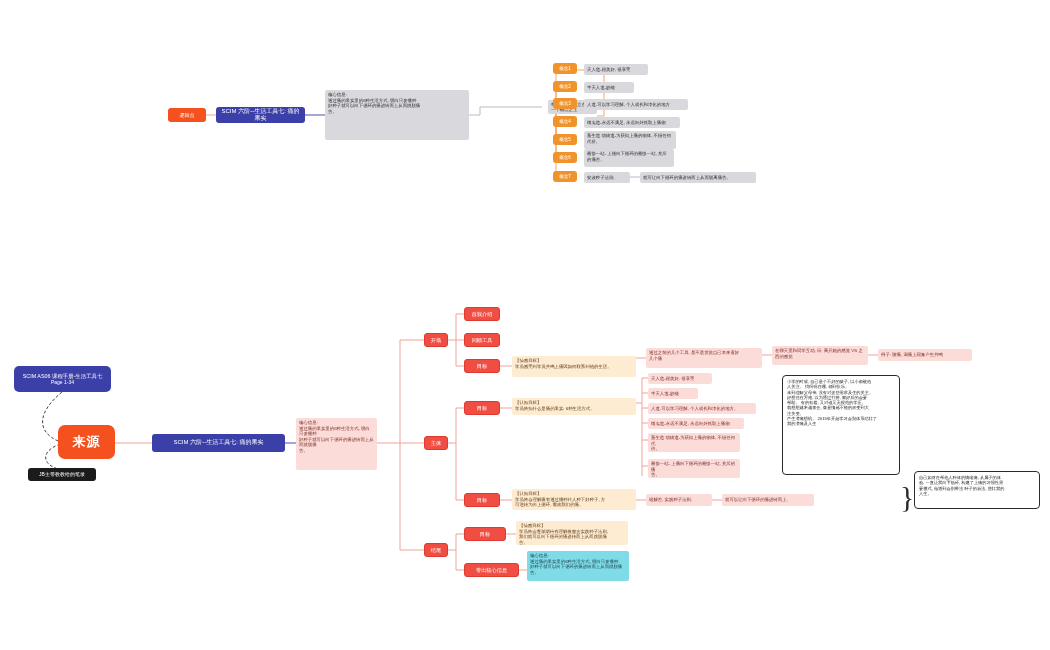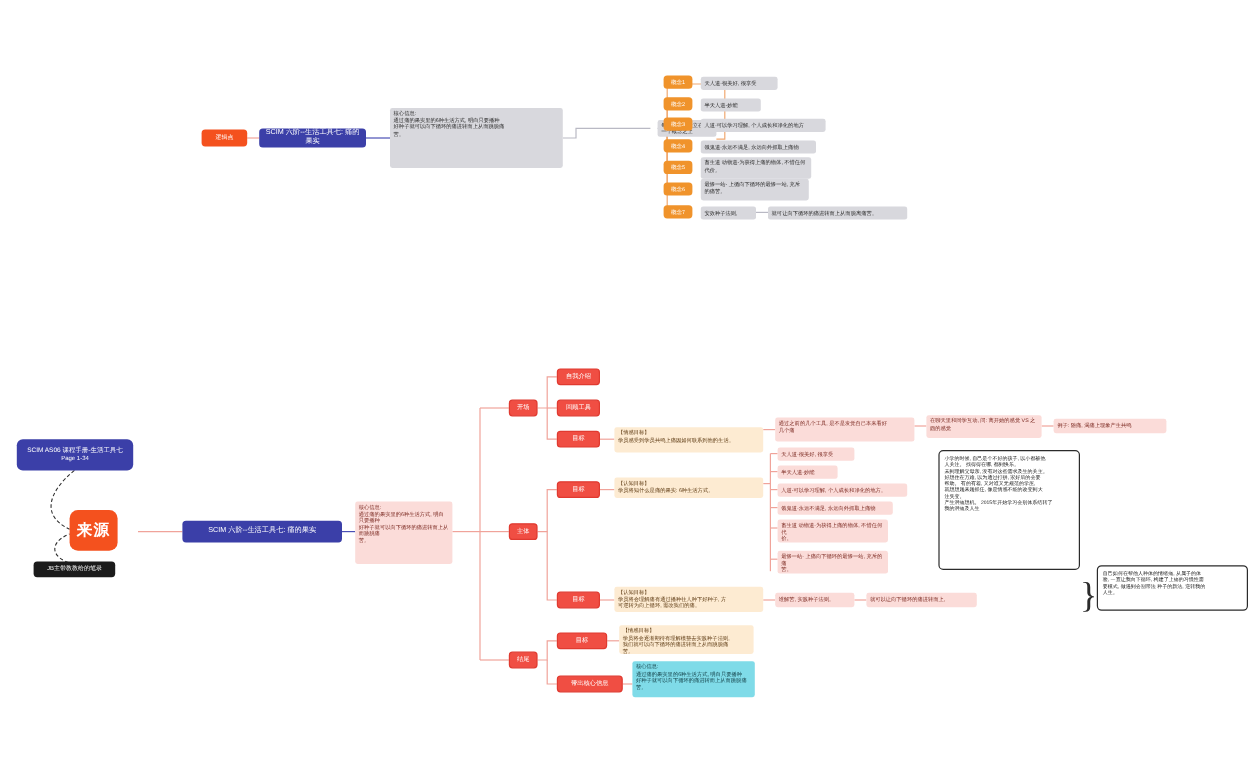--- a/index.html
+++ b/index.html
@@ -323,21 +323,21 @@
 
   <div class="node n-root" style="left:14px; top:366px; width:97px; height:26px;">
     <span class="node-text">SCIM AS06 课程手册-生活工具七</span>
     <span class="node-text root-line2">Page 1-34</span>
   </div>
 
   <div class="node n-dark" style="left:28px; top:468px; width:68px; height:13px;">
     <span class="node-text">JB主带教教给的笔录</span>
   </div>
 
-  <div class="node n-center" style="left:58px; top:425px; width:40px; height:34px;">
+  <div class="node n-center" style="left:58px; top:425px; width:57px; height:34px;">
     <span class="node-text">来源</span>
   </div>
 
   <div class="node n-blue" style="left:152px; top:434px; width:133px; height:18px;">
     <span class="node-text">SCIM 六阶--生活工具七: 痛的果实</span>
   </div>
 
   <div class="node n-pink-block" style="left:296px; top:418px; width:81px; height:52px;">
     <span class="node-text">核心信息:
 通过痛的果实里的6种生活方式, 明白只要播种

